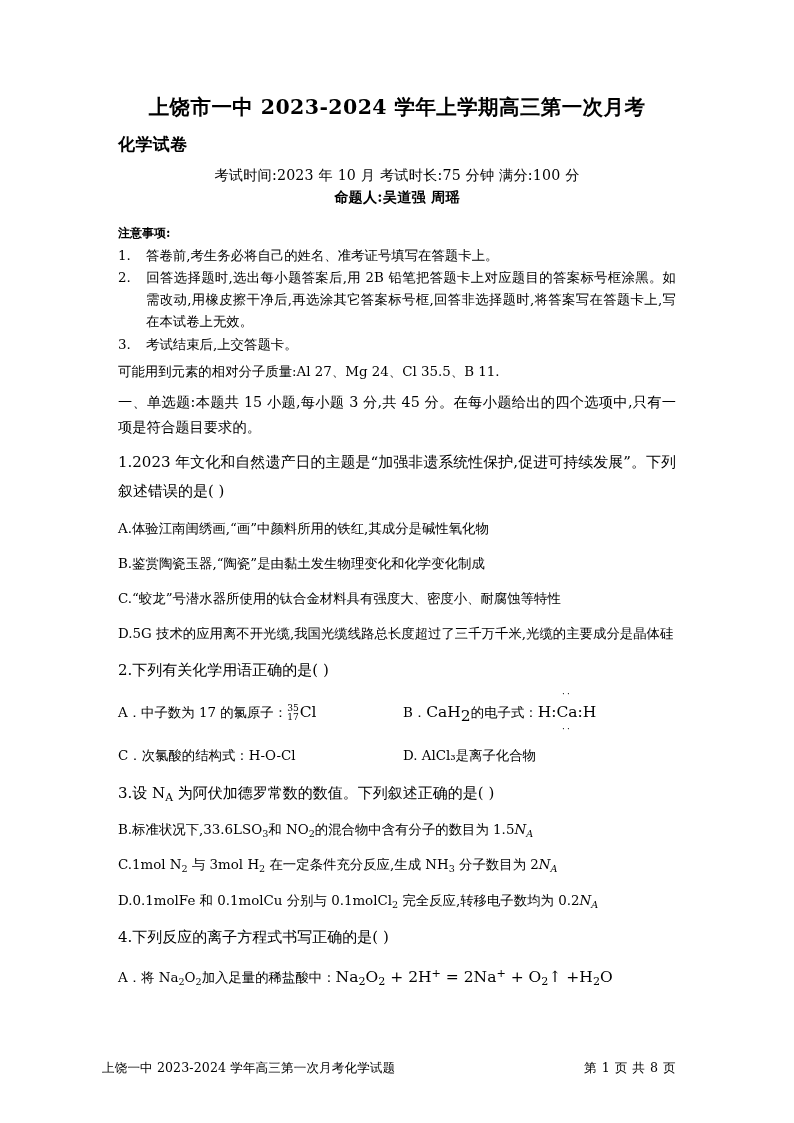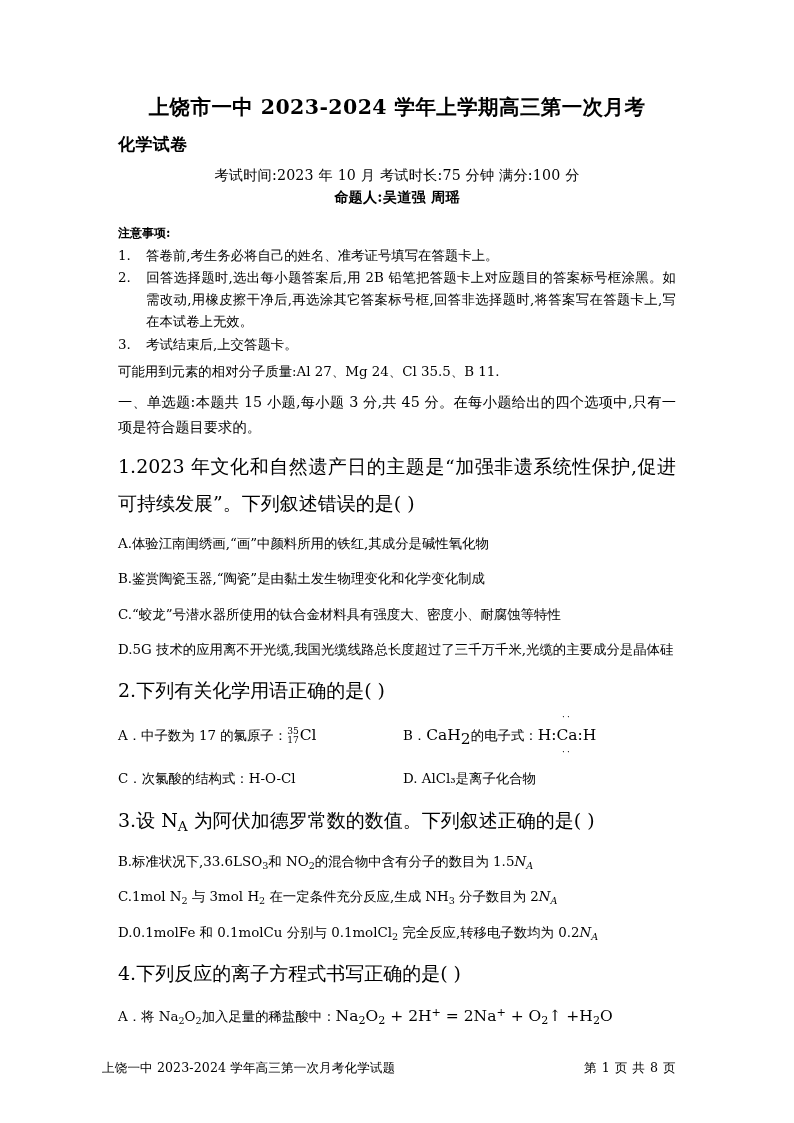--- a/index.html
+++ b/index.html
@@ -73,21 +73,21 @@
     line-height: 1.7;
     margin: 6px 0 2px 0;
   }
   .section-head {
     font-size: 14.3px;
     line-height: 1.72;
     margin: 6px 0 2px 0;
     text-align: justify;
   }
   .q {
-    font-size: 19px;
+    font-size: 15px;
     line-height: 1.95;
     margin: 9px 0 0 0;
     text-align: justify;
   }
   .opt {
     font-size: 13.4px;
     line-height: 1.95;
     margin: 9px 0 0 0;
     text-align: justify;
   }

